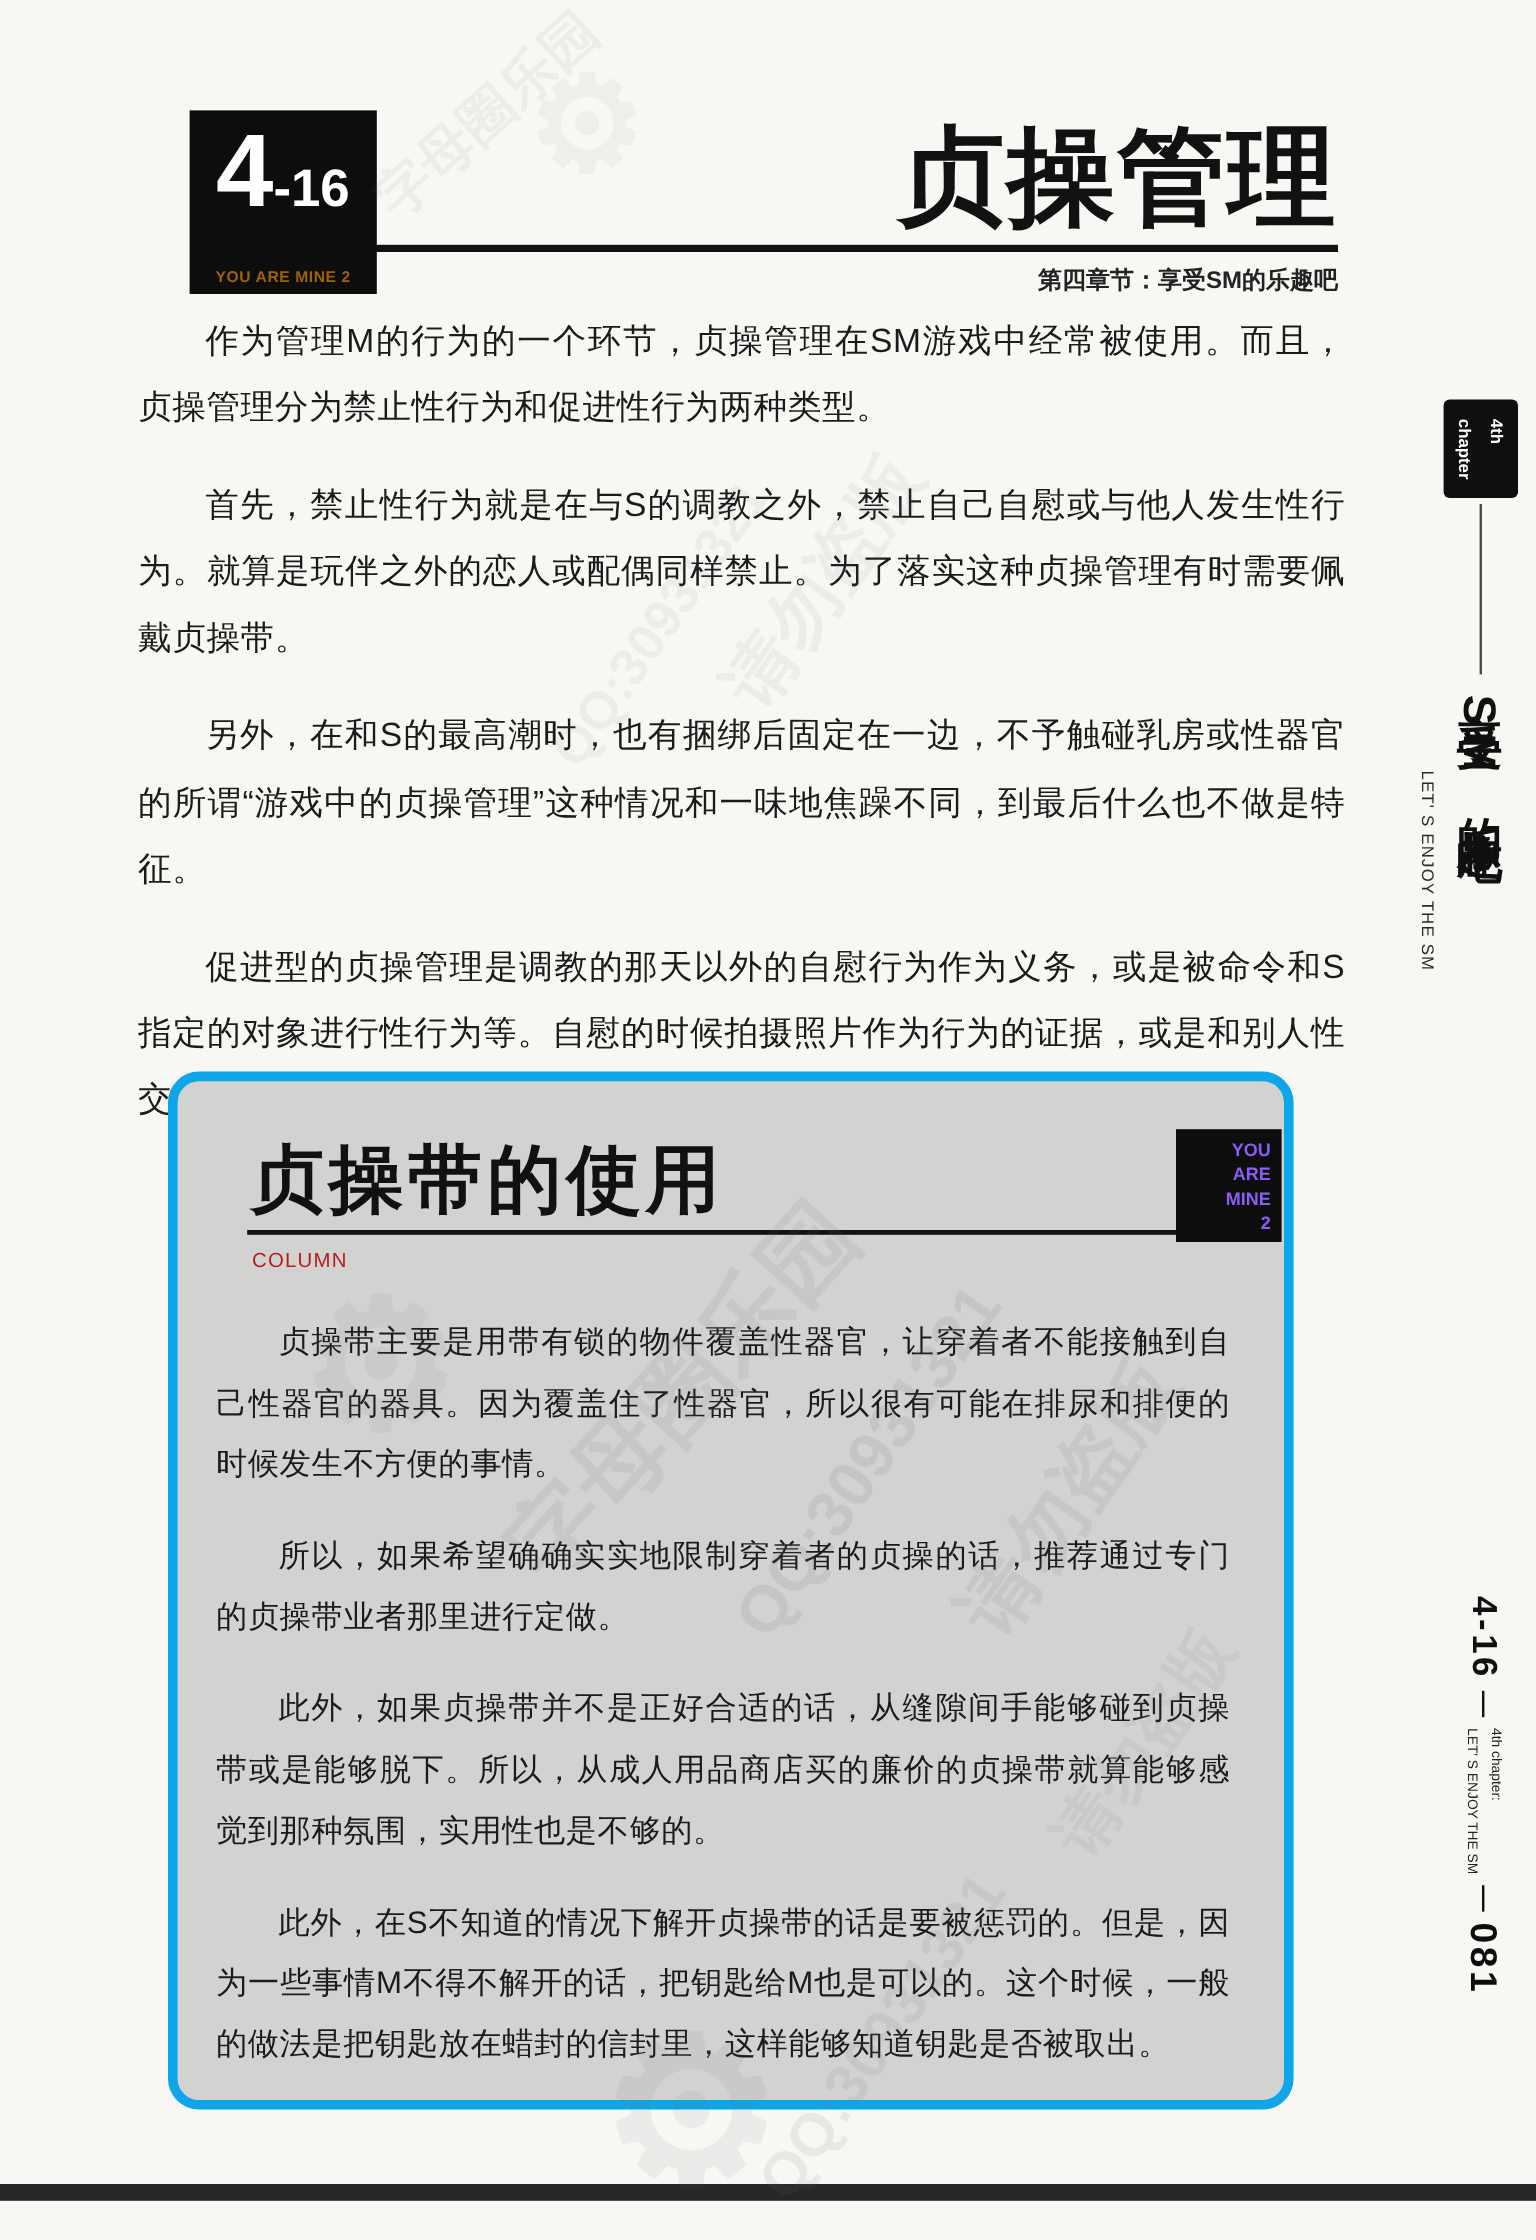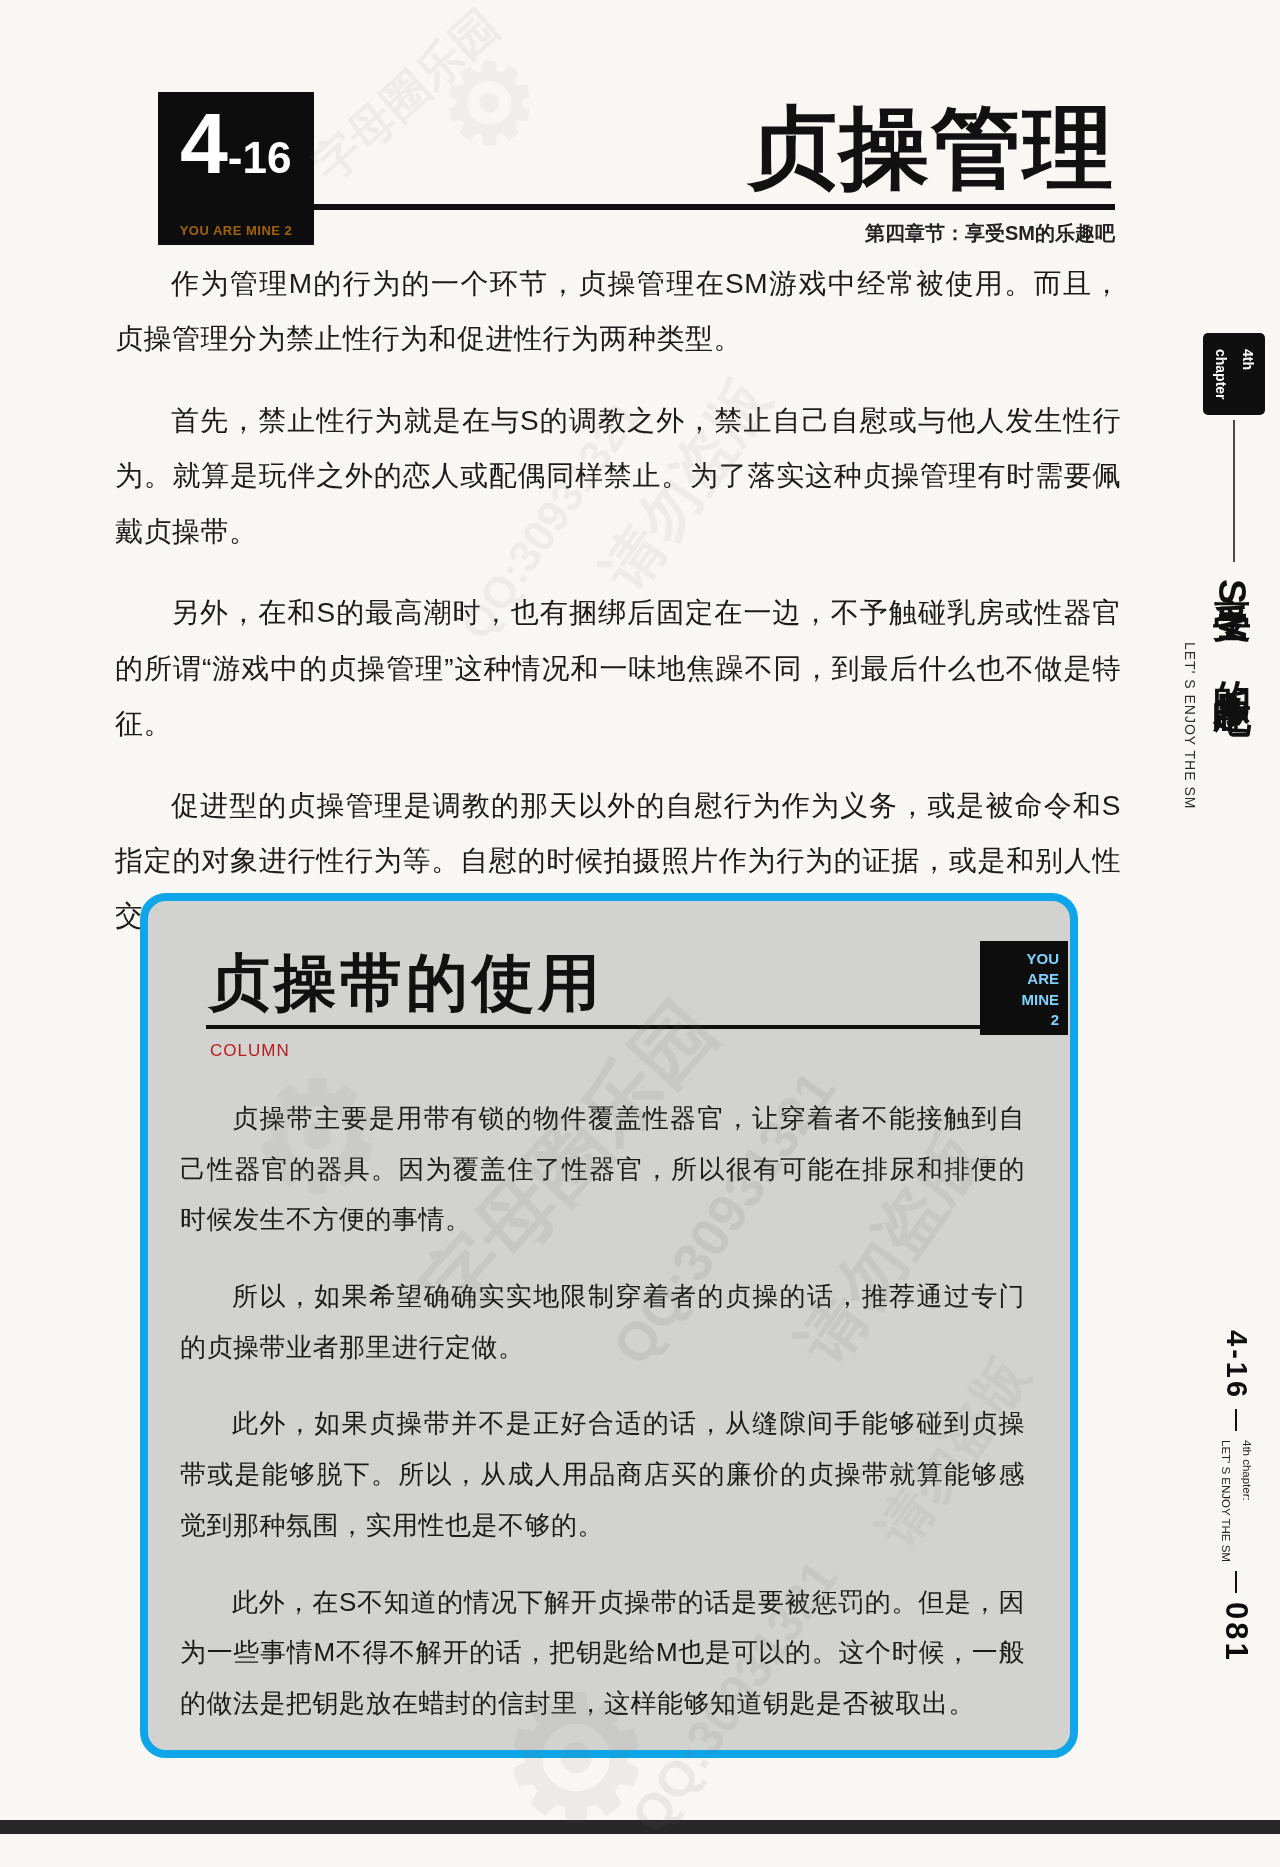--- a/index.html
+++ b/index.html
@@ -46,21 +46,21 @@
     background:#d2d2d0; border:8px solid #0ea5e9; border-radius:26px; z-index:2;
   }
   .column-title {
     position:absolute; left:60px; top:40px;
     font-size:62px; font-weight:900; letter-spacing:4px; color:#111; white-space:nowrap;
   }
   .column-rule { position:absolute; left:58px; top:124px; width:774px; height:4px; background:#111; }
   .column-label { position:absolute; left:62px; top:140px; font-size:17px; letter-spacing:1px; color:#b91c1c; }
   .column-badge {
     position:absolute; left:832px; top:40px; width:88px; height:94px;
-    background:#0d0d0d; color:#7dd3fc; text-align:right; padding:8px 9px;
+    background:#0d0d0d; color:#8b5cf6; text-align:right; padding:8px 9px;
     font-size:15px; font-weight:700; line-height:1.35;
   }
   .column-text { position:absolute; left:32px; right:45px; top:192px; }
   .column-text p {
     font-size:26px; line-height:1.95; font-weight:500; text-align:justify;
     text-indent:2em; margin-bottom:26px; letter-spacing:.5px; color:#1b1b1b;
   }
   
   .side-tab {
     position:absolute; left:1203px; top:333px; width:62px; height:82px;

